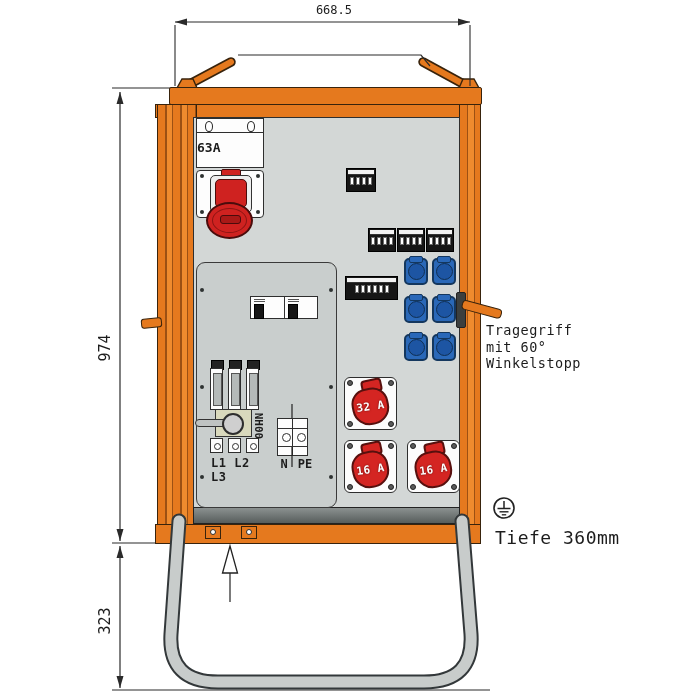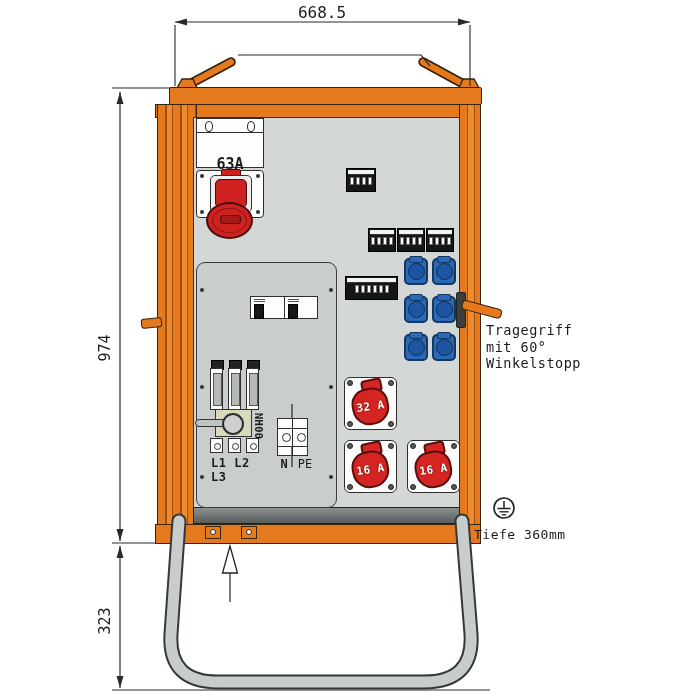--- a/index.html
+++ b/index.html
@@ -101,21 +101,21 @@
 
   <div class="abs orange" style="left:141px;top:318px;width:21px;height:10px;border-radius:3px;transform:rotate(-6deg)"></div>
   <div class="abs" style="left:456px;top:292px;width:8px;height:34px;background:#3c3f3e;border:1px solid #222;border-radius:2px"></div>
   <div class="abs orange" style="left:462px;top:299px;width:41px;height:10px;border-radius:4px;transform:rotate(15deg);transform-origin:left center"></div>
 
   <div class="abs plate" style="left:196px;top:118px;width:68px;height:50px">
     <div style="height:13px;border-bottom:1.2px solid #2e2e2e;position:relative">
       <i class="oval" style="left:8px;top:2px"></i>
       <i class="oval" style="left:50px;top:2px"></i>
     </div>
-    <div class="lbl" style="left:0;right:0;top:36px;text-align:center;font-weight:bold;font-size:15px">63A</div>
+    <div class="lbl" style="left:0;right:0;top:21px;text-align:left;font-weight:bold;font-size:13px">63A</div>
   </div>
   <div class="abs plate" style="left:196px;top:170px;width:68px;height:48px;border-radius:4px;overflow:visible">
     <i class="screw" style="left:3px;top:3px"></i>
       <i class="screw" style="right:3px;top:3px"></i>
     <i class="screw" style="left:3px;bottom:3px"></i>
       <i class="screw" style="right:3px;bottom:3px"></i>
     <div class="abs" style="left:24px;top:-2px;width:18px;height:9px;background:#cf2220;border:1.3px solid #4a0c0c;border-radius:2px"></div>
     <div class="abs" style="left:13px;top:4px;width:40px;height:36px;background:#ededed;border:1.4px solid #333;border-radius:5px"></div>
     <div class="abs" style="left:18px;top:8px;width:30px;height:27px;background:#cf2220;border:1.4px solid #4a0c0c;border-radius:5px"></div>
     <div class="cap63" style="left:9px;top:31px;width:47px;height:37px"></div>
@@ -224,21 +224,21 @@
       <div style="height:9px;border-bottom:1px solid #333"></div>
       <div class="ring" style="left:4px;top:14px;width:9px;height:9px"></div>
       <div class="abs" style="left:0;bottom:8px;width:100%;border-top:1px solid #333"></div>
     </div>
     <div class="abs plate" style="left:292px;top:418px;width:16px;height:38px">
       <div style="height:9px;border-bottom:1px solid #333"></div>
       <div class="ring" style="left:4px;top:14px;width:9px;height:9px"></div>
       <div class="abs" style="left:0;bottom:8px;width:100%;border-top:1px solid #333"></div>
     </div>
     <div class="lbl" style="left:277px;top:457px;width:14px;text-align:center;font-weight:bold;font-size:12px">N</div>
-    <div class="lbl" style="left:294px;top:457px;width:22px;text-align:center;font-weight:normal;font-size:12px">PE</div>
+    <div class="lbl" style="left:294px;top:457px;width:22px;text-align:center;font-weight:bold;font-size:12px">PE</div>
   </div>
 
   <div class="cee" style="left:344px;top:377px">
     <i class="scr tl"></i>
       <i class="scr tr"></i>
       <i class="scr bl"></i>
       <i class="scr br"></i>
     <div class="cee-cap"></div>
       <div class="cee-body"></div>
     <div class="cee-lbl">32 A</div>
@@ -279,21 +279,21 @@
 
     <g>
       <circle cx="504" cy="508" r="10" fill="none" stroke="#222" stroke-width="1.6"></circle>
       <line x1="504" y1="501" x2="504" y2="508.5" stroke="#222" stroke-width="1.5"></line>
       <line x1="497.5" y1="508.5" x2="510.5" y2="508.5" stroke="#222" stroke-width="1.5"></line>
       <line x1="499.5" y1="511.8" x2="508.5" y2="511.8" stroke="#222" stroke-width="1.4"></line>
       <line x1="501.8" y1="514.8" x2="506.2" y2="514.8" stroke="#222" stroke-width="1.3"></line>
     </g>
   </svg>
 
-  <div class="lbl" style="left:292px;top:3px;width:60px;text-align:center;font-size:16px;z-index:6">668.5</div>
+  <div class="lbl" style="left:292px;top:3px;width:60px;text-align:right;font-size:12px;z-index:6">668.5</div>
   <div class="lbl rot" style="left:74px;top:340px;width:60px;height:16px;text-align:center;font-size:15px;z-index:6">974</div>
   <div class="lbl rot" style="left:74px;top:613px;width:60px;height:16px;text-align:center;font-size:15px;z-index:6">323</div>
   <div class="lbl" style="left:486px;top:322px;font-size:13.5px;line-height:16.5px;letter-spacing:.5px;z-index:6">Tragegriff
 mit 60°
 Winkelstopp</div>
-  <div class="lbl" style="left:474px;top:527px;font-size:13px;letter-spacing:.5px;z-index:6">Tiefe 360mm</div>
+  <div class="lbl" style="left:495px;top:527px;font-size:18px;letter-spacing:.5px;z-index:6">Tiefe 360mm</div>
 
 </div>
 
 </body></html>

